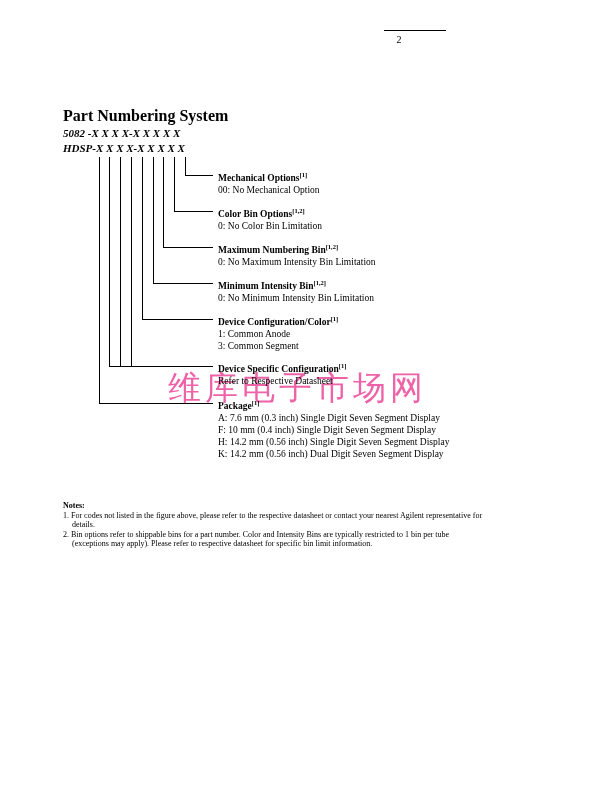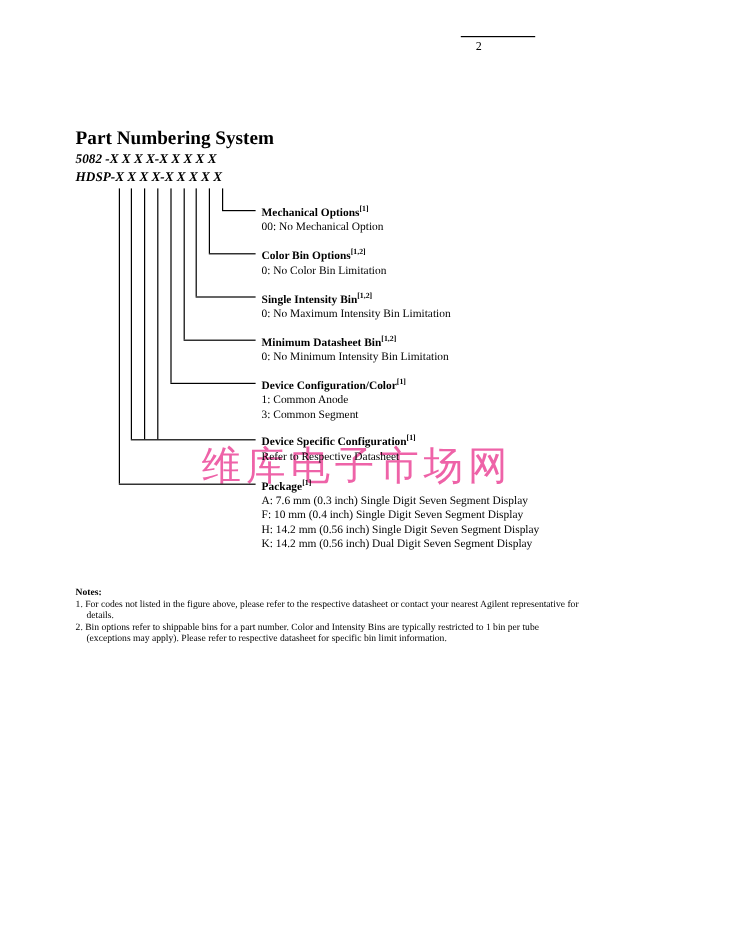--- a/index.html
+++ b/index.html
@@ -60,21 +60,21 @@
     opacity: 0.85;
     white-space: nowrap;
   }
   .notes {
     position: absolute;
     top: 489px; left: 63px;
     width: 420px;
     font-size: 8px;
     line-height: 9.6px;
   }
-  .notes-heading { font-weight: bold; }
+  .notes-heading { font-weight: bold; margin-top: 12px; }
   .note-item { padding-left: 9px; text-indent: -9px; }
 </style>
 </head>
 <body>
 
 <div class="page">
 
   <div class="watermark">维库电子市场网</div>
 
   <div class="pageno-rule"></div>
@@ -107,26 +107,26 @@
     <div class="branch-title"><span>Mechanical Options</span><sup>[1]</sup></div>
     <div class="branch-line">00: No Mechanical Option</div>
   </div>
 
   <div class="branch" style="top:205px;">
     <div class="branch-title"><span>Color Bin Options</span><sup>[1,2]</sup></div>
     <div class="branch-line">0: No Color Bin Limitation</div>
   </div>
 
   <div class="branch" style="top:241px;">
-    <div class="branch-title"><span>Single Intensity Bin</span><sup>[1,2]</sup></div>
+    <div class="branch-title"><span>Maximum Numbering Bin</span><sup>[1,2]</sup></div>
     <div class="branch-line">0: No Maximum Intensity Bin Limitation</div>
   </div>
 
   <div class="branch" style="top:277px;">
-    <div class="branch-title"><span>Minimum Datasheet Bin</span><sup>[1,2]</sup></div>
+    <div class="branch-title"><span>Minimum Intensity Bin</span><sup>[1,2]</sup></div>
     <div class="branch-line">0: No Minimum Intensity Bin Limitation</div>
   </div>
 
   <div class="branch" style="top:313px;">
     <div class="branch-title"><span>Device Configuration/Color</span><sup>[1]</sup></div>
     <div class="branch-line">1: Common Anode</div>
     <div class="branch-line">3: Common Segment</div>
   </div>
 
   <div class="branch" style="top:360px;">

